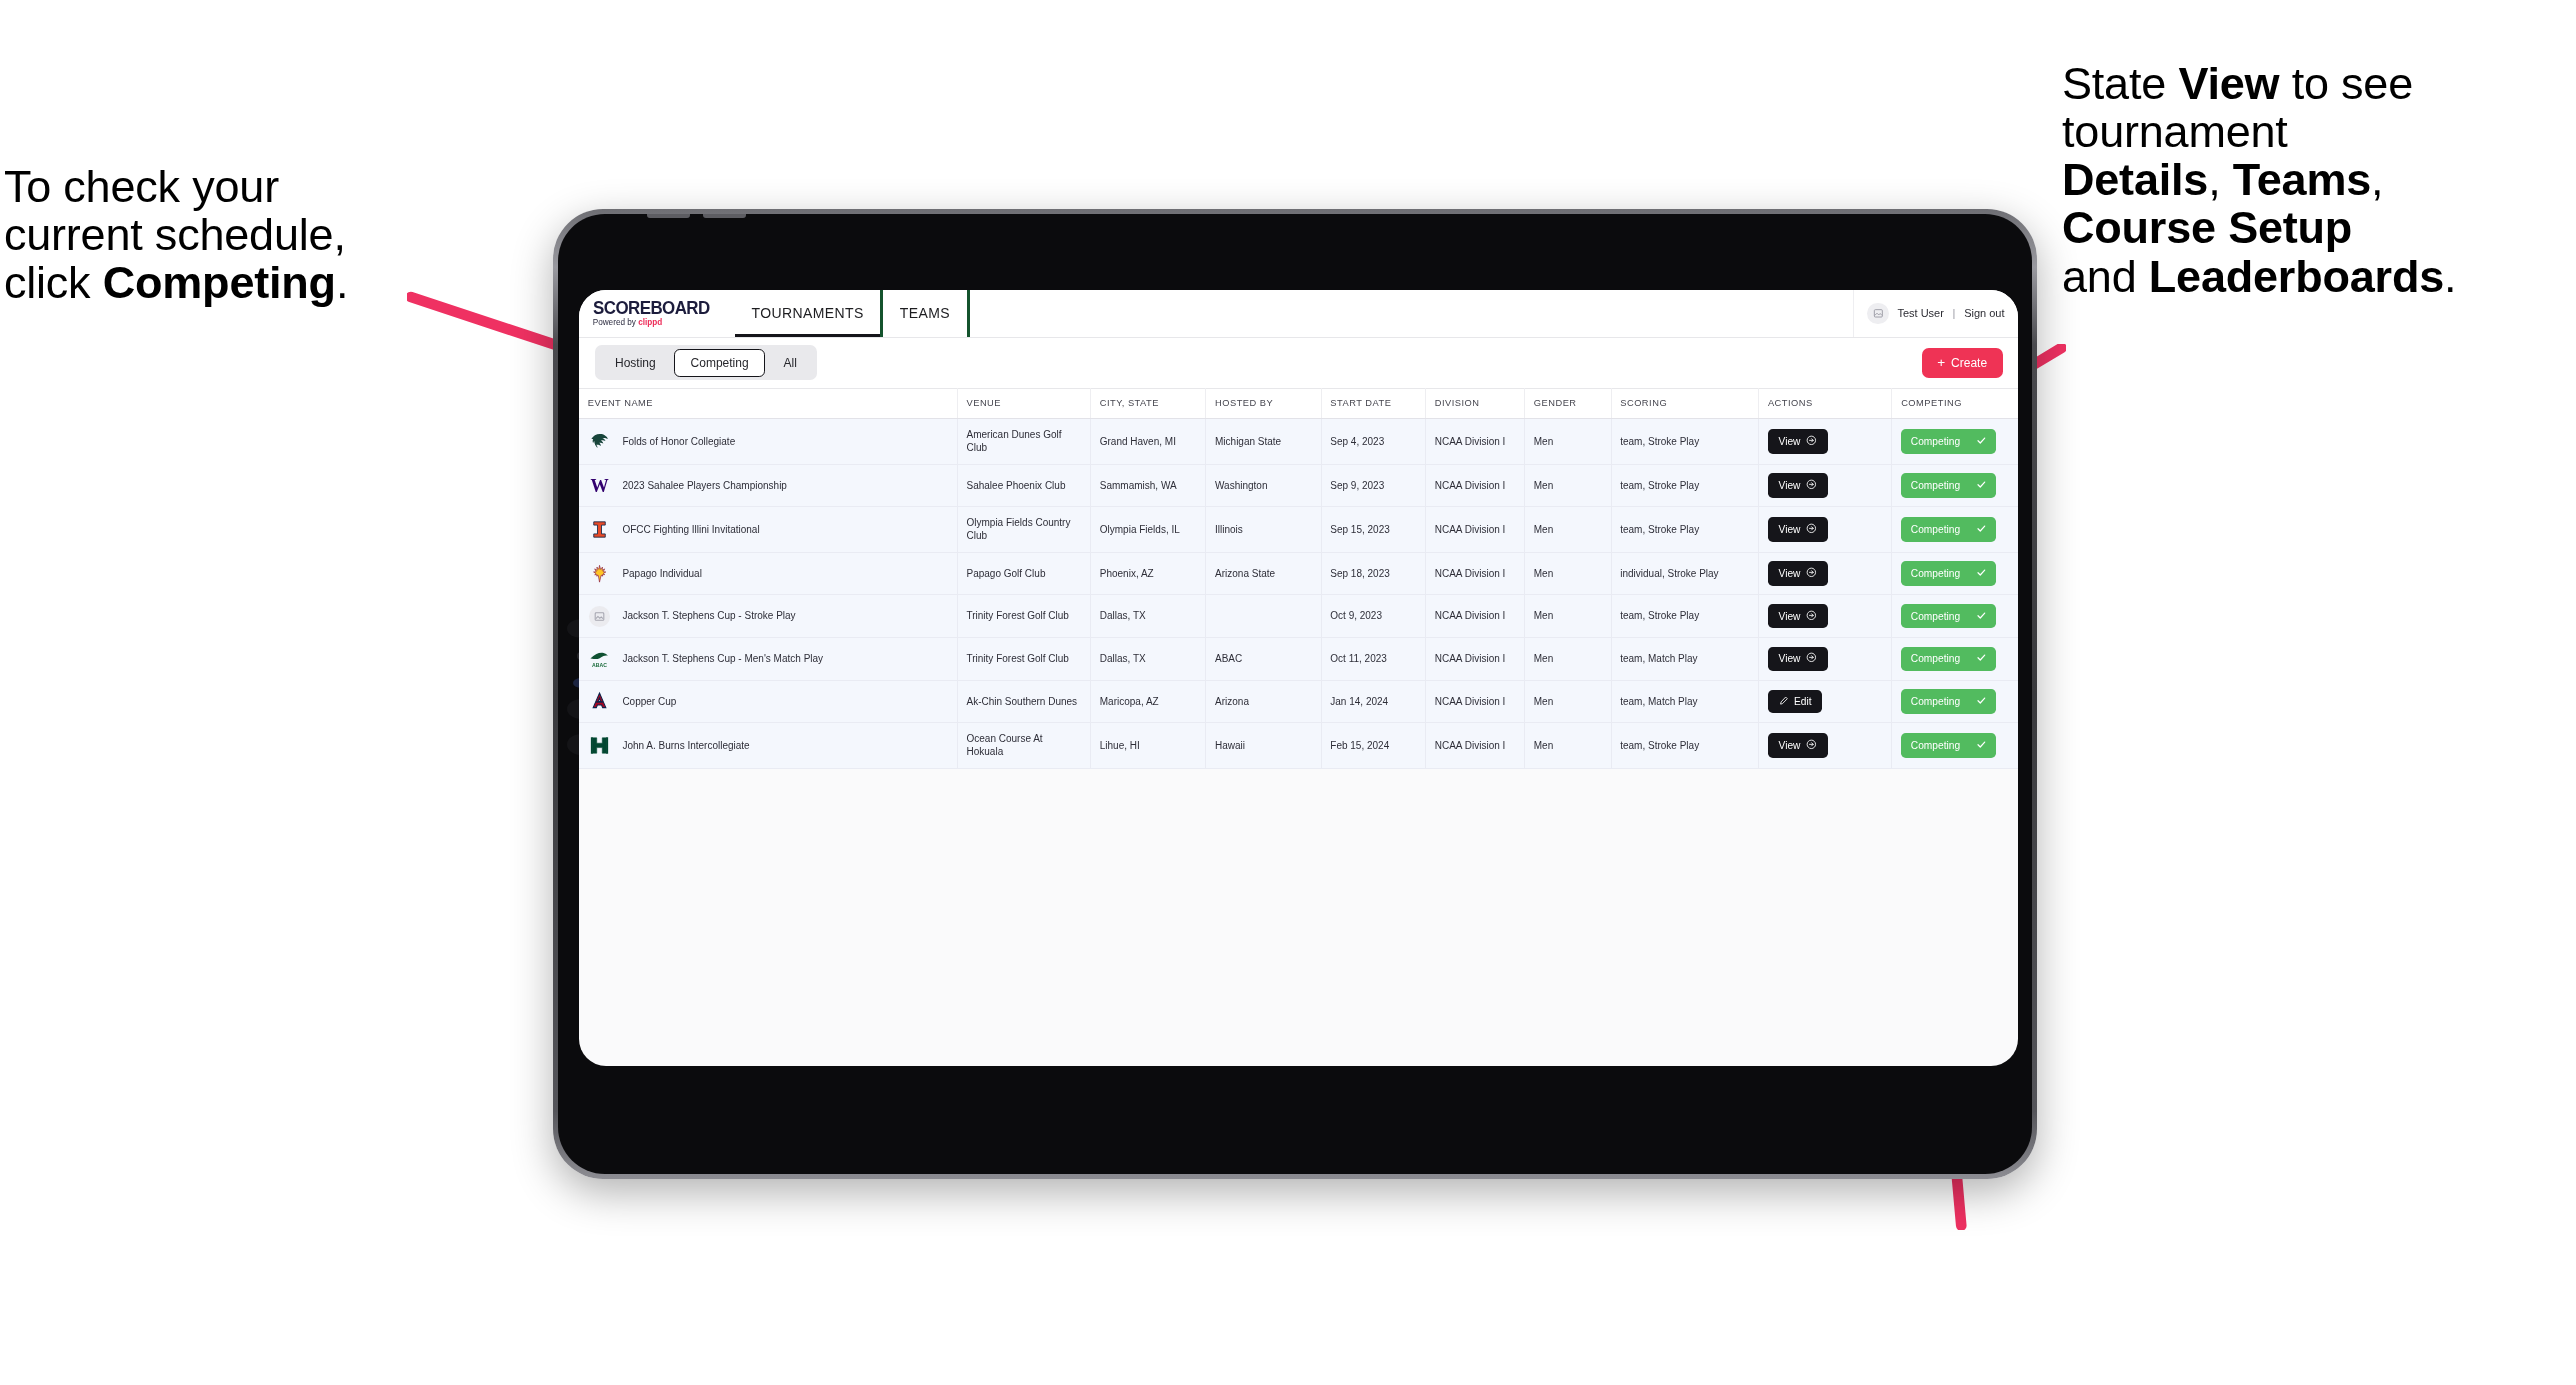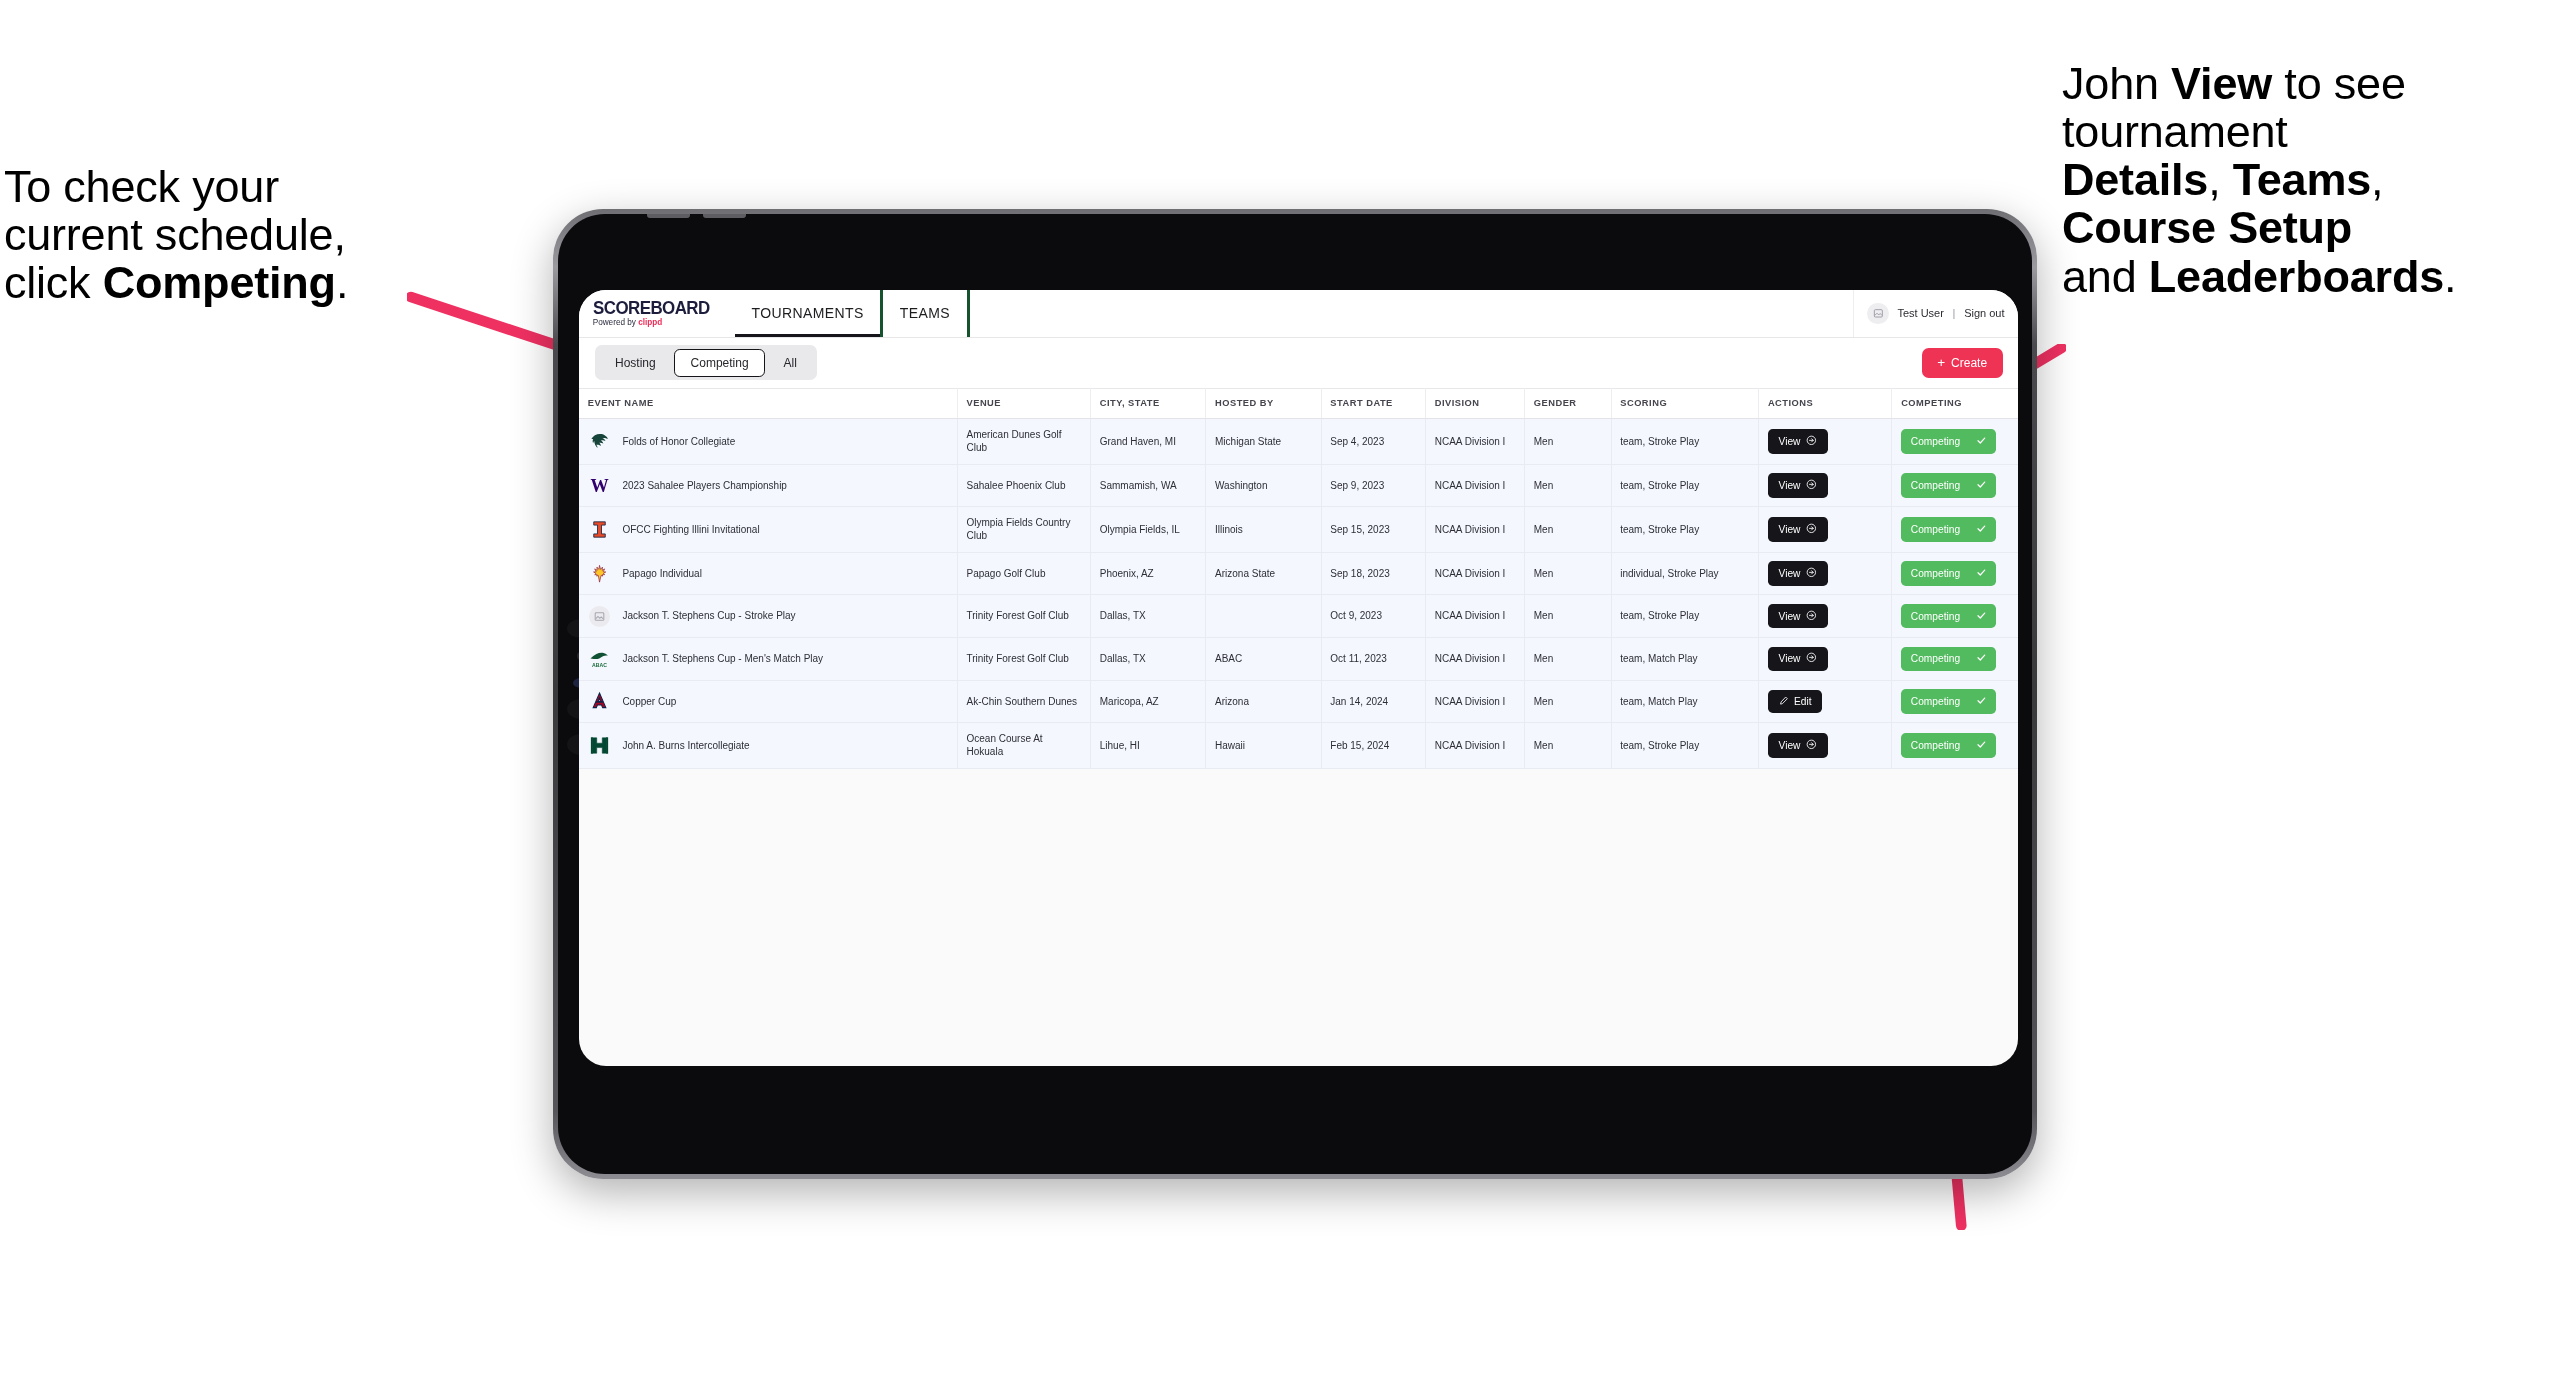--- a/index.html
+++ b/index.html
@@ -134,21 +134,21 @@
     padding: 7.8px 15.5px; border-radius: 6.8px; border: none; cursor: pointer;
   }
   #create-btn .plus { font-size: 13.6px; line-height: 1; }
 
   
   #tablewrap { background: #fafafb; }
   table { width: 100%; border-collapse: collapse; table-layout: fixed; }
   thead th {
     background: #ffffff;
     font-size: 9.3px; letter-spacing: 0.5px; color: #45454e;
-    font-weight: 700; text-align: left;
+    font-weight: 400; text-align: left;
     padding: 9.7px 8.7px;
     border-top: 1px solid #e7e7ea;
     border-bottom: 1px solid #e2e2e8;
     border-right: 1px solid #eeeef1;
     white-space: nowrap;
     margin-left: 39px;
   }
   thead th:last-child { border-right: none; }
   tbody td {
     font-size: 10px; color: #2e2e38;
@@ -194,21 +194,21 @@
 </style>
 </head>
 <body>
 
 <div id="stage">
 
   <div class="anno" id="anno-tl"><span>To check your
 current schedule,
 click </span><b>Competing</b><span>.</span></div>
 
-  <div class="anno" id="anno-tr"><span>John </span><b>View</b><span> to see
+  <div class="anno" id="anno-tr"><span>State </span><b>View</b><span> to see
 tournament
 </span><b>Details</b><span>, </span><b>Teams</b><span>,
 </span><b>Course Setup</b><span>
 and </span><b>Leaderboards</b><span>.</span></div>
 
 
   <svg class="arrow" id="arrow-left" style="left:407px; top:291px;" width="320" height="107" viewBox="0 0 330 110">
     <g>
       <path d="M4 6 L252 88" stroke="#ef3162" stroke-width="11" stroke-linecap="round" fill="none"></path>
       <path d="M296 104 L208 36 L255 30 L238 78 Z" fill="#ef3162"></path>

